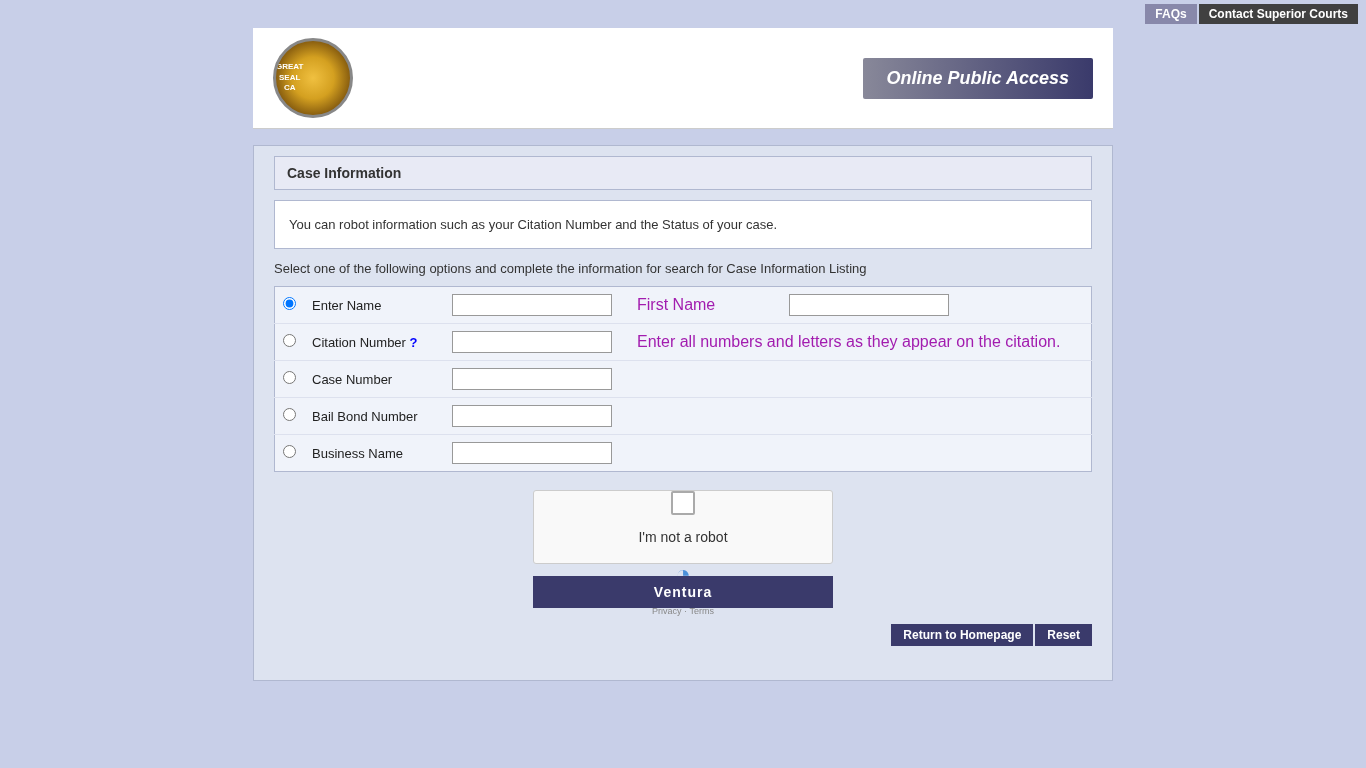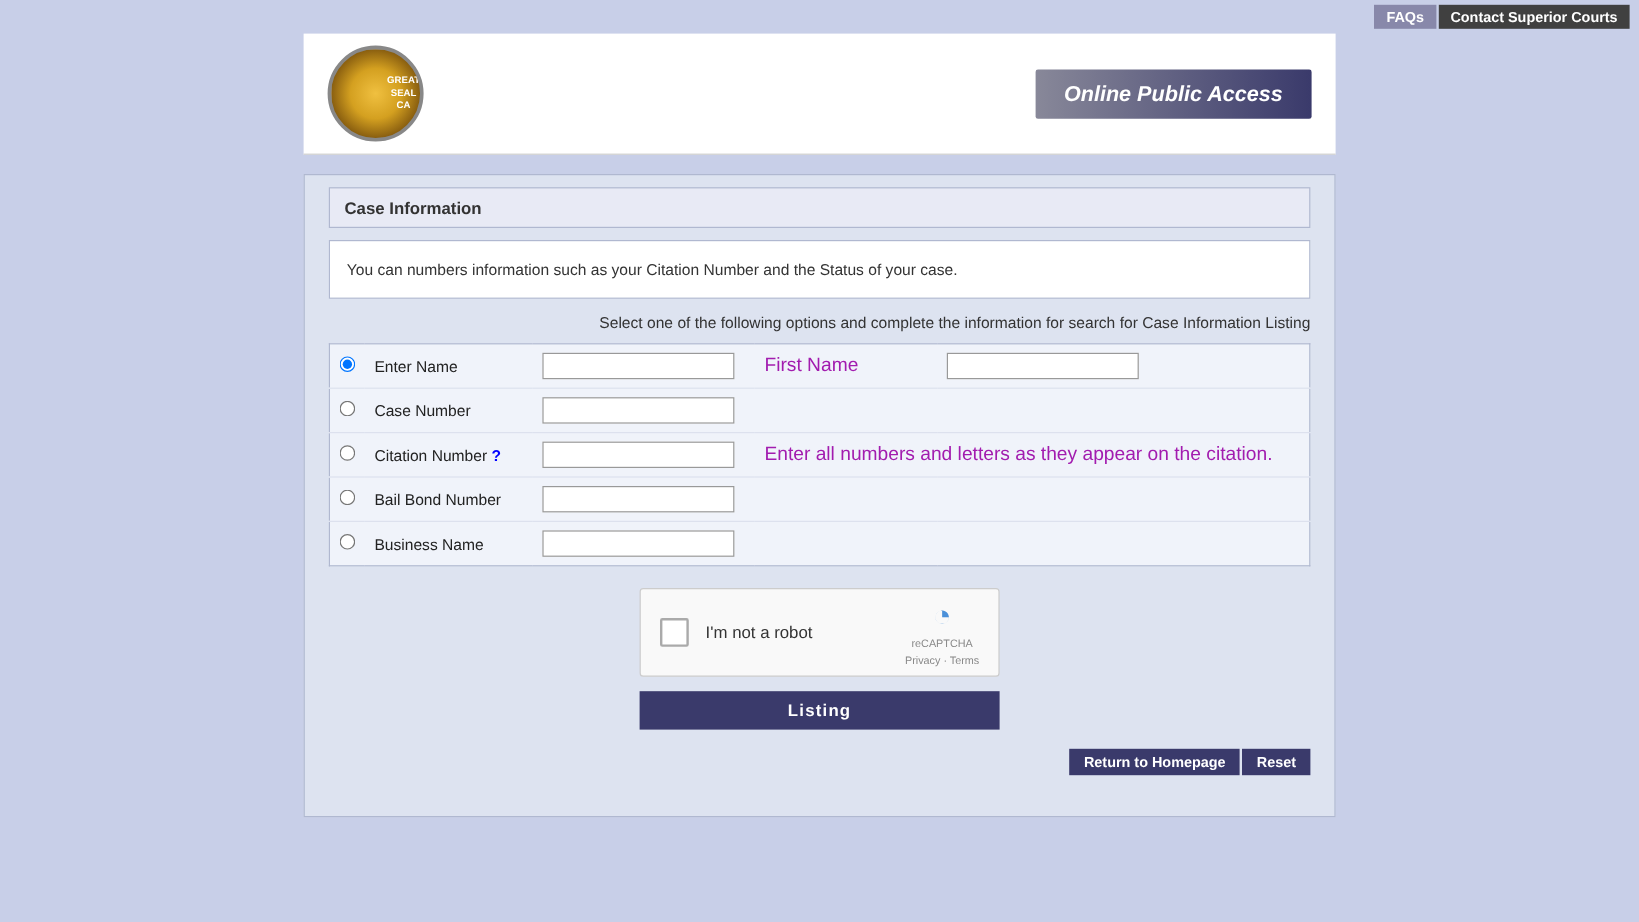--- a/index.html
+++ b/index.html
@@ -96,21 +96,20 @@
       margin-bottom: 12px;
       font-size: 13px;
       color: #333;
     }
 
     
     .instruction-text {
       font-size: 13px;
       color: #333;
       margin-bottom: 10px;
-      text-align: right;
     }
 
     
     .search-table {
       width: 100%;
       border: 1px solid #b0b8d0;
       background-color: #f0f3fa;
       border-collapse: collapse;
     }
     .search-table td {
@@ -162,20 +161,21 @@
     .captcha-box {
       background-color: #f9f9f9;
       border: 1px solid #ccc;
       border-radius: 3px;
       width: 300px;
       height: 74px;
       display: flex;
       align-items: center;
       padding: 0 16px;
       gap: 14px;
+      flex-direction: column;
     }
     .captcha-checkbox {
       width: 24px;
       height: 24px;
       border: 2px solid #aaa;
       background: #fff;
       border-radius: 2px;
       cursor: pointer;
       flex-shrink: 0;
     }
@@ -237,21 +237,21 @@
     }
 
     
     .seal-circle {
       width: 80px;
       height: 80px;
       border-radius: 50%;
       background: radial-gradient(circle, #f0c040 0%, #d4a020 40%, #8b6010 70%, #4a3000 100%);
       display: flex;
       align-items: center;
-      justify-content: flex-end;
+      justify-content: flex-start;
       overflow: hidden;
       border: 3px solid #888;
     }
     .seal-inner {
       font-size: 8px;
       color: #fff;
       text-align: center;
       font-weight: bold;
       line-height: 1.3;
     }
@@ -273,21 +273,21 @@
   <div class="opa-banner">Online Public Access</div>
 </div>
 
 <div class="main-wrapper">
 
   <div class="section-title-bar">
     <span>Case Information</span>
   </div>
 
   <div class="info-box">
-    <span>You can numbers information such as your Citation Number and the Status of your case.</span>
+    <span>You can robot information such as your Citation Number and the Status of your case.</span>
   </div>
 
   <p class="instruction-text">Select one of the following options and complete the information for search for Case Information Listing</p>
 
   <table class="search-table">
     <tbody>
 
       <tr>
         <td class="radio-col">
           <input type="radio" name="search-option" id="opt-last-name" checked="" style="">
@@ -302,44 +302,44 @@
           <label for="first-name-input">First Name</label>
         </td>
         <td class="input-col">
           <input type="text" id="first-name-input" style="">
         </td>
         <td></td>
       </tr>
 
       <tr>
         <td class="radio-col">
-          <input type="radio" name="search-option" id="opt-case-number" style="">
-        </td>
-        <td class="label-col">
-          <label for="opt-case-number">Case Number</label>
-        </td>
-        <td class="input-col">
-          <input type="text" id="case-number-input" style="">
-        </td>
-        <td colspan="3"></td>
-      </tr>
-
-      <tr>
-        <td class="radio-col">
           <input type="radio" name="search-option" id="opt-citation-number" style="">
         </td>
         <td class="label-col">
           <label for="opt-citation-number">Citation Number <a href="#" class="tooltip-link">?</a></label>
         </td>
         <td class="input-col">
           <input type="text" id="citation-number-input" style="">
         </td>
         <td class="hint-col" colspan="3">
           <span>Enter all numbers and letters as they appear on the citation.</span>
         </td>
+      </tr>
+
+      <tr>
+        <td class="radio-col">
+          <input type="radio" name="search-option" id="opt-case-number" style="">
+        </td>
+        <td class="label-col">
+          <label for="opt-case-number">Case Number</label>
+        </td>
+        <td class="input-col">
+          <input type="text" id="case-number-input" style="">
+        </td>
+        <td colspan="3"></td>
       </tr>
 
       <tr>
         <td class="radio-col">
           <input type="radio" name="search-option" id="opt-bail-bond" style="">
         </td>
         <td class="label-col">
           <label for="opt-bail-bond">Bail Bond Number</label>
         </td>
         <td class="input-col">
@@ -370,21 +370,21 @@
       <span class="captcha-label">I'm not a robot</span>
       <div class="captcha-logo-area">
         <span class="recaptcha-icon">◔</span>
         <span class="recaptcha-text">reCAPTCHA</span>
         <span class="recaptcha-text">Privacy · Terms</span>
       </div>
     </div>
   </div>
 
   <div class="search-btn-row">
-    <button class="search-button">Listing</button>
+    <button class="search-button">Ventura</button>
   </div>
 
   <div class="bottom-buttons">
     <button class="bottom-btn">Return to Homepage</button>
     <button class="bottom-btn">Reset</button>
   </div>
 
 </div>
 
 </body></html>

